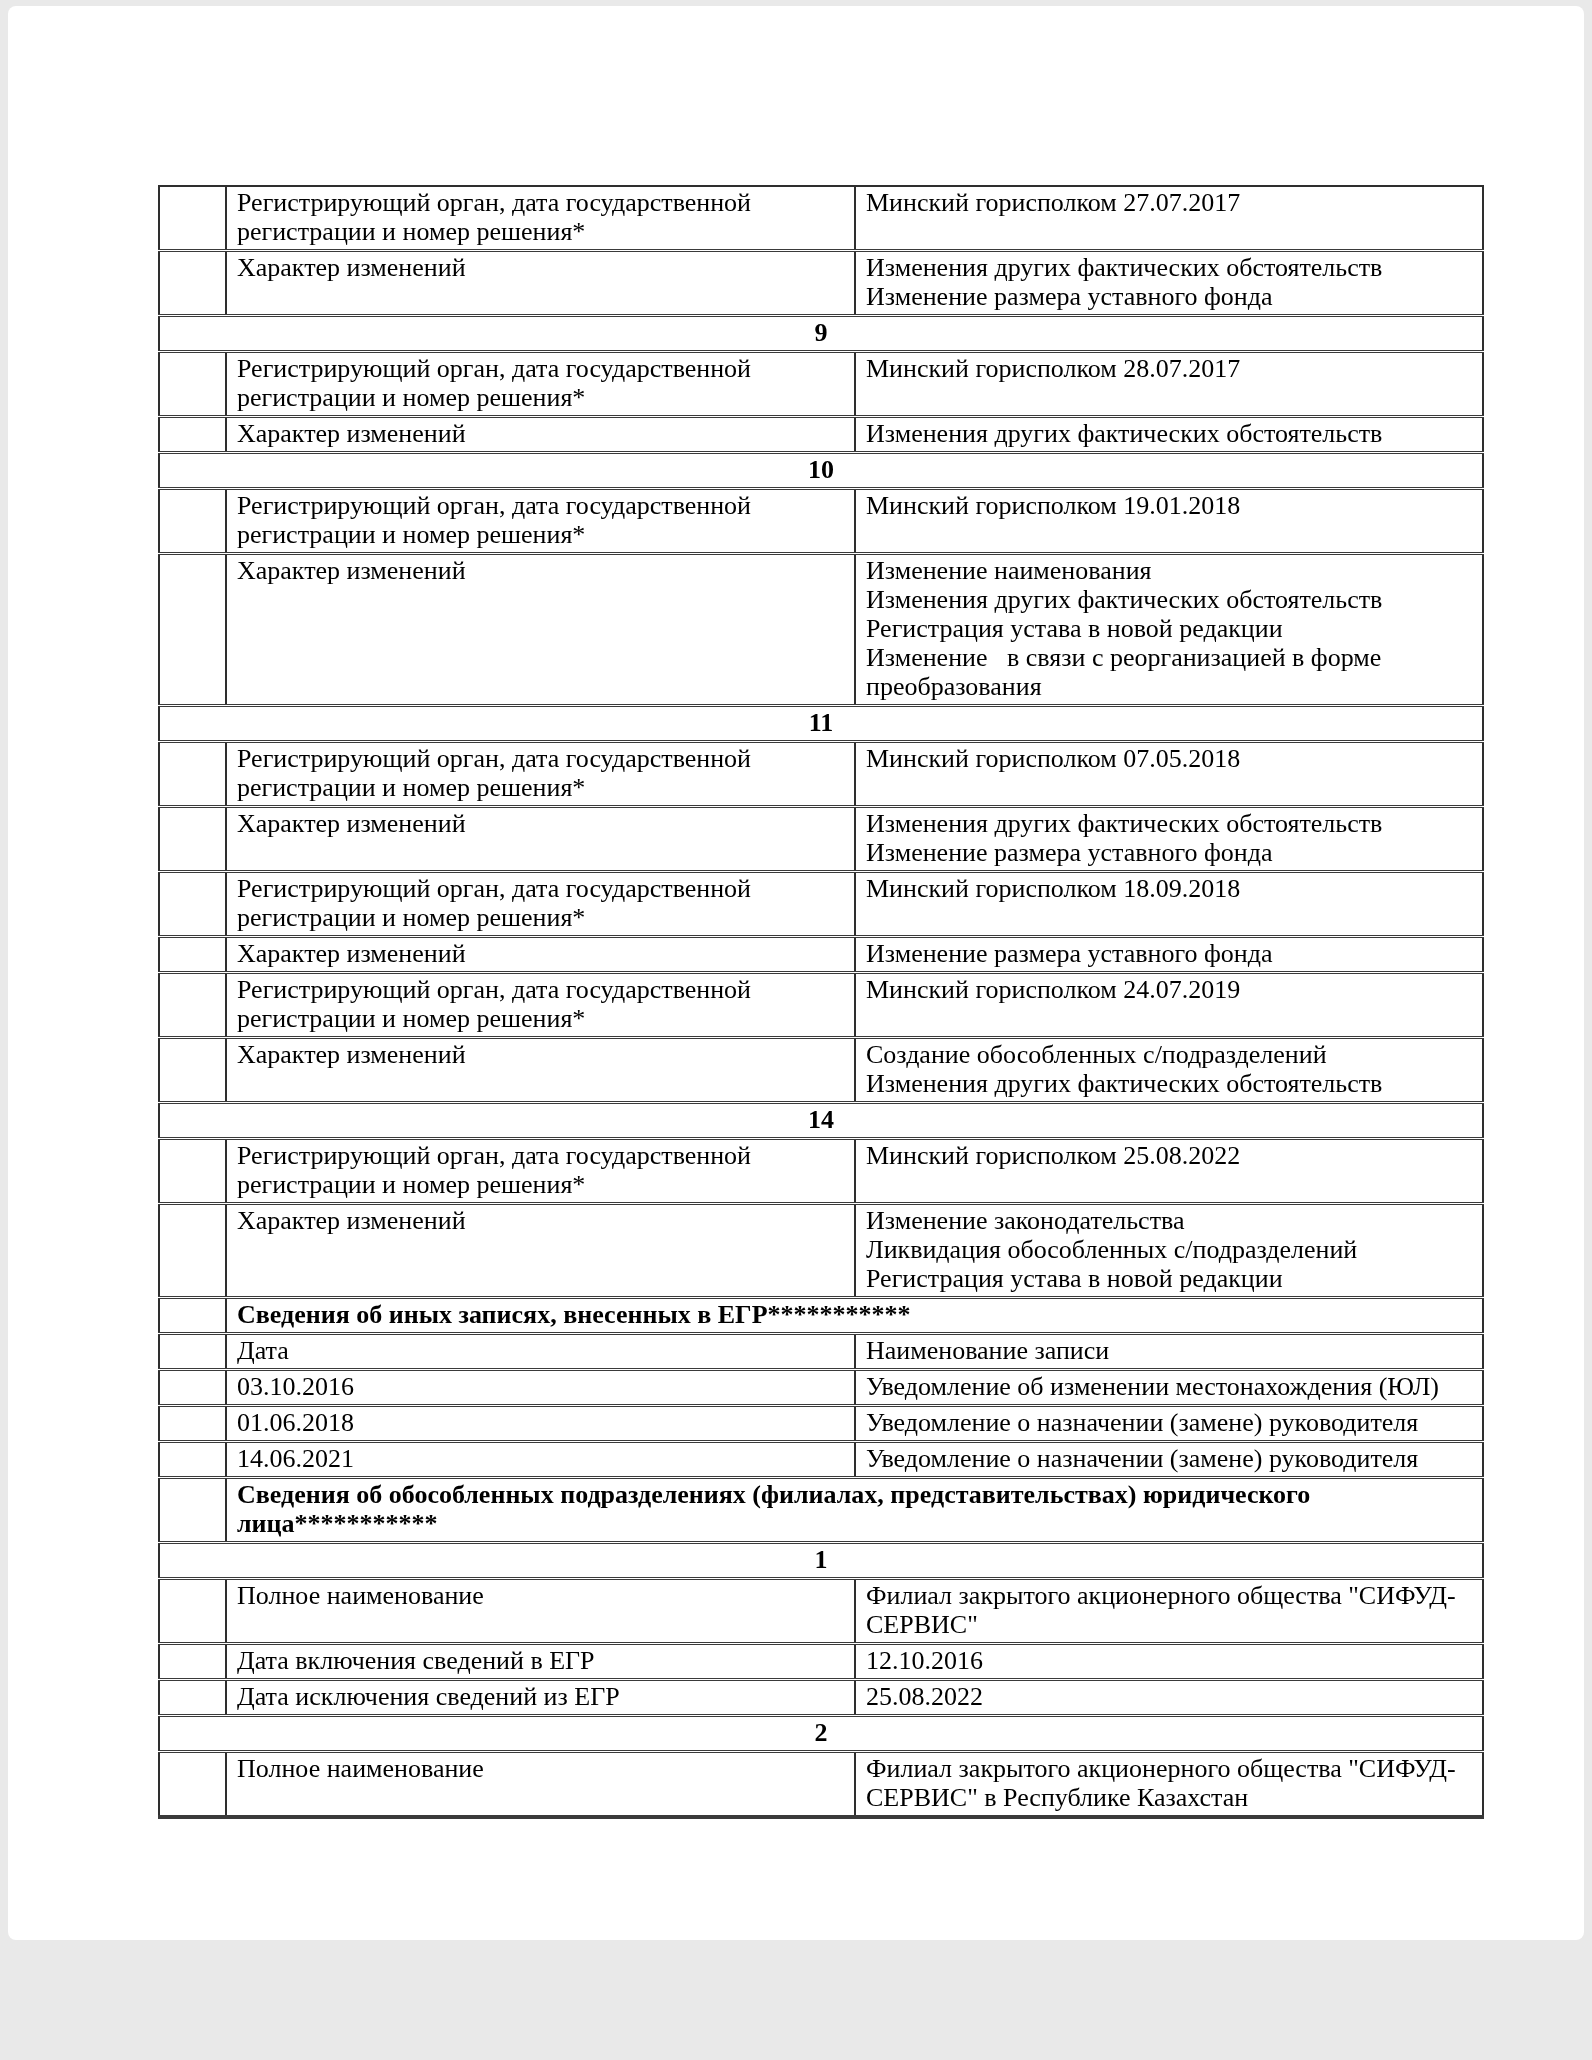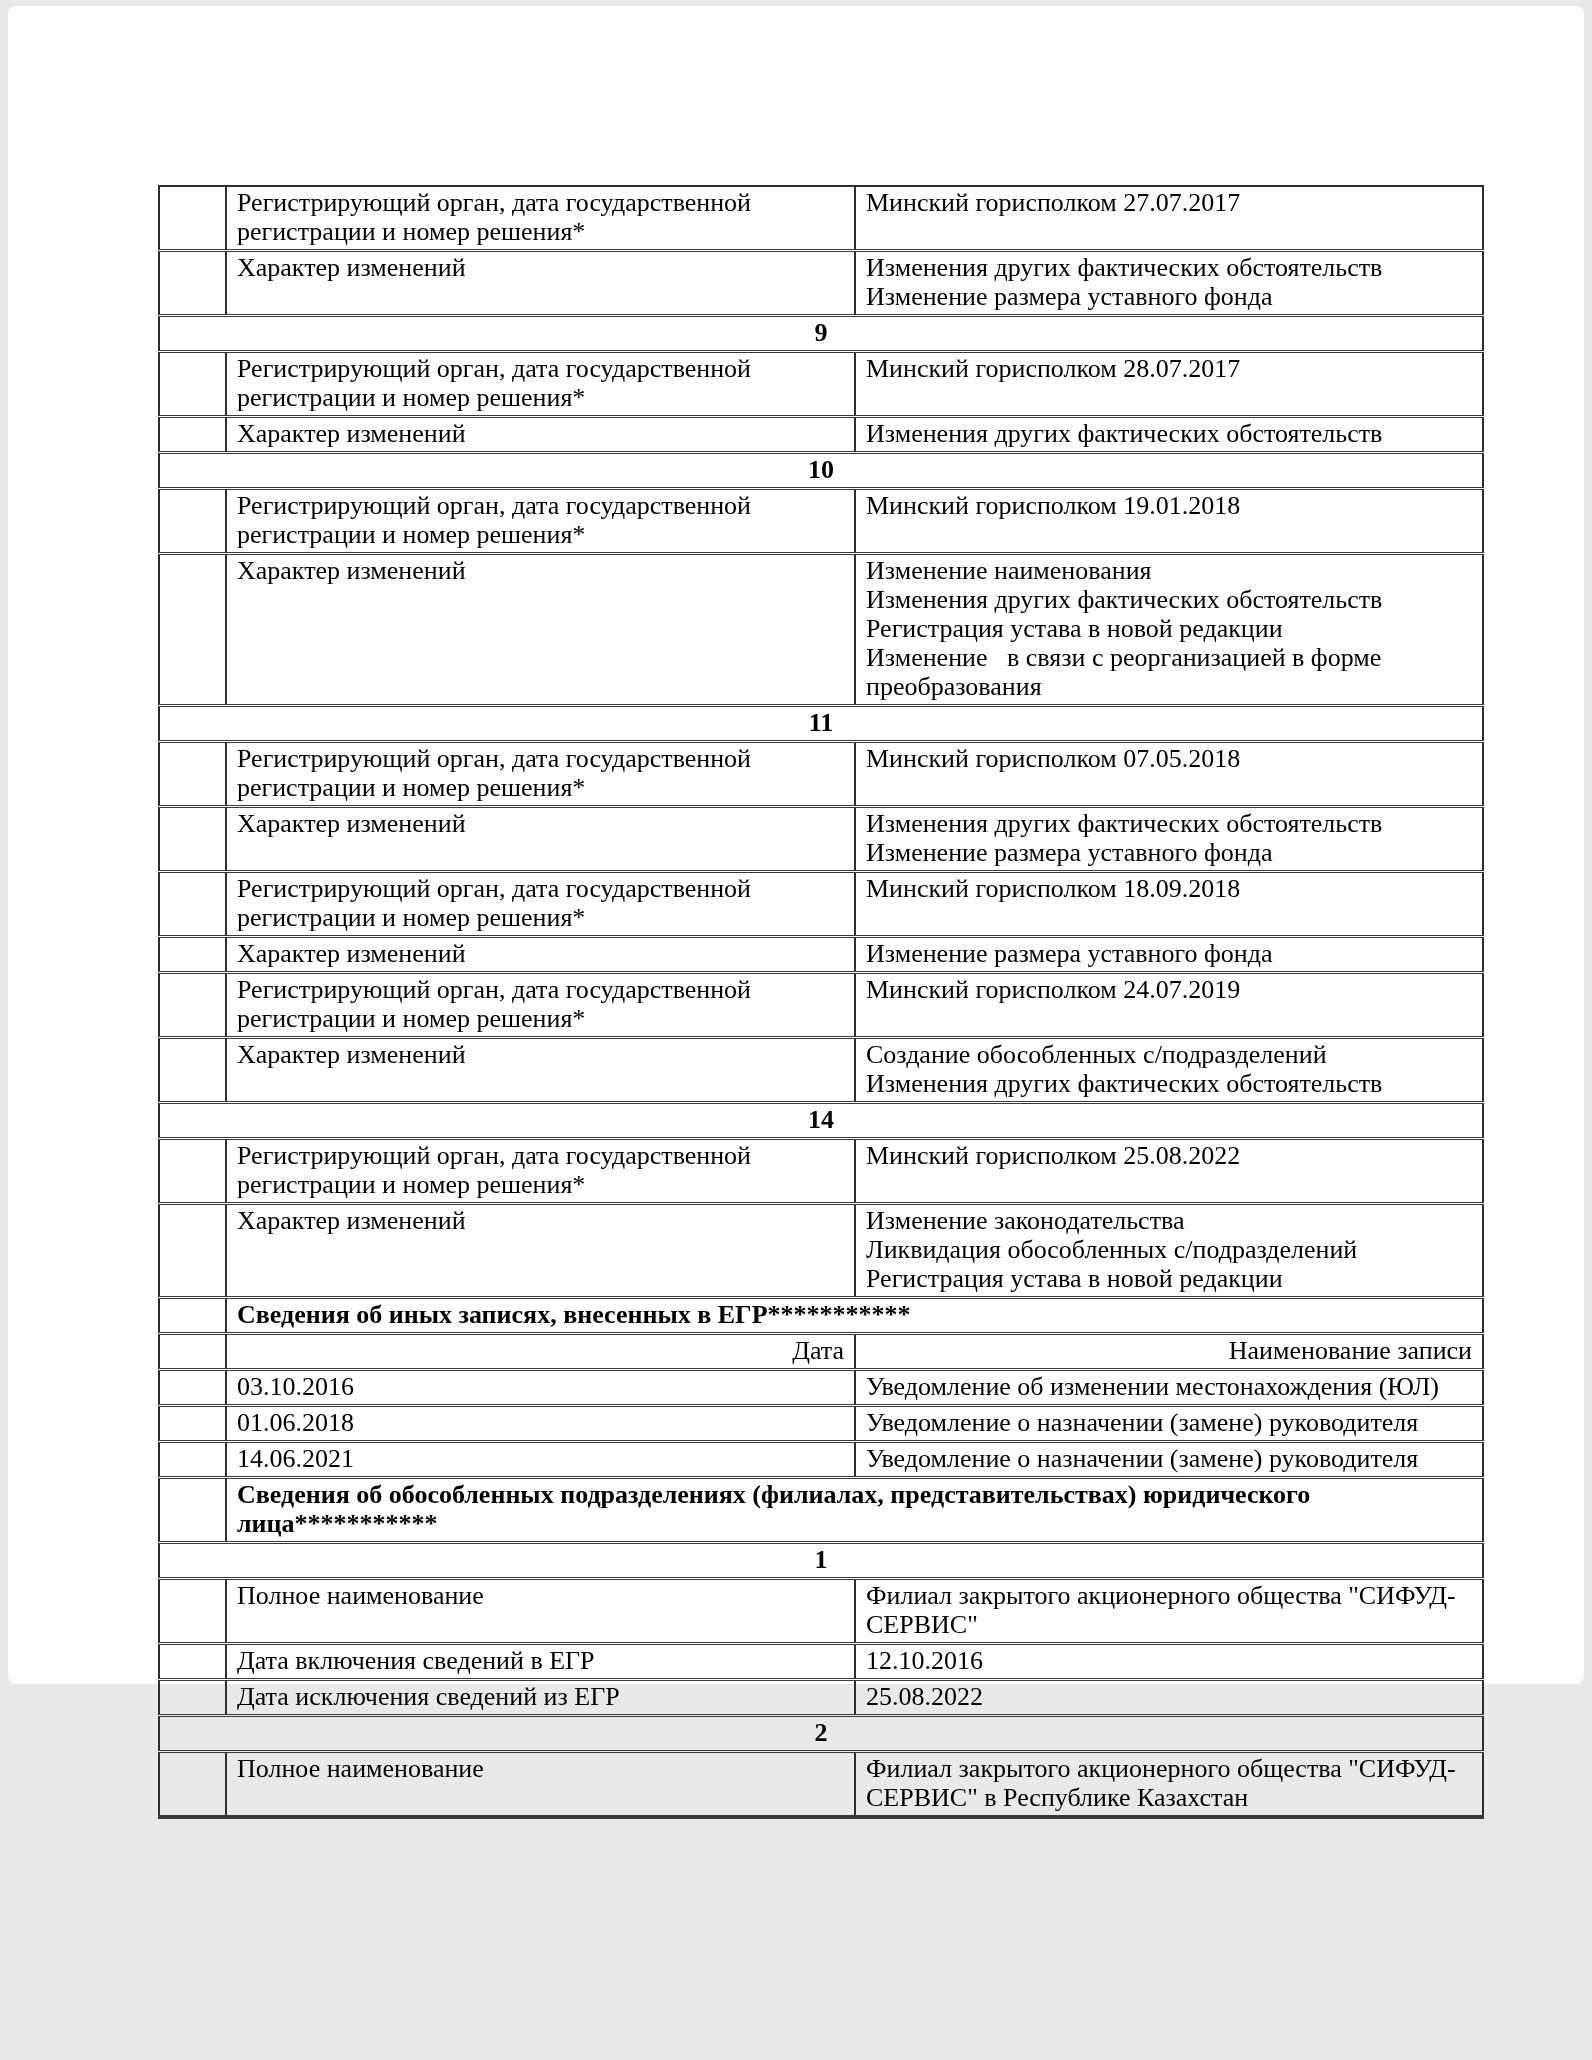--- a/index.html
+++ b/index.html
@@ -6,21 +6,21 @@
   html, body { width: 1592px; height: 2060px; }
   body {
     background: #e9e9e9;
     font-family: "Liberation Serif", "DejaVu Serif", serif;
     color: #000;
     position: relative;
   }
   .page {
     position: absolute;
     left: 8px; top: 6px;
-    width: 1576px; height: 1678px;
+    width: 1576px; height: 1934px;
     background: #ffffff;
     border-radius: 8px;
   }
   table.doc-table {
     position: absolute;
     left: 150px; top: 179px;   
     width: 1324px;
     border-collapse: collapse;
     table-layout: fixed;
     font-size: 26px;
@@ -42,21 +42,21 @@
   td.c-idx { padding: 0; }
   td.c-num {
     text-align: center;
     font-weight: bold;
     padding: 4px 0 6px 0;
   }
   td.c-sect {
     font-weight: bold;
     padding: 2px 14px 4px 14px;
   }
-  td.c-colhead { text-align: right; }
+  td.c-colhead { text-align: left; }
   .vline { min-height: 29px; }
 </style>
 </head>
 <body>
 
 <div class="page">
   <table class="doc-table">
     <colgroup>
         <col class="c1">
         <col class="c2">

